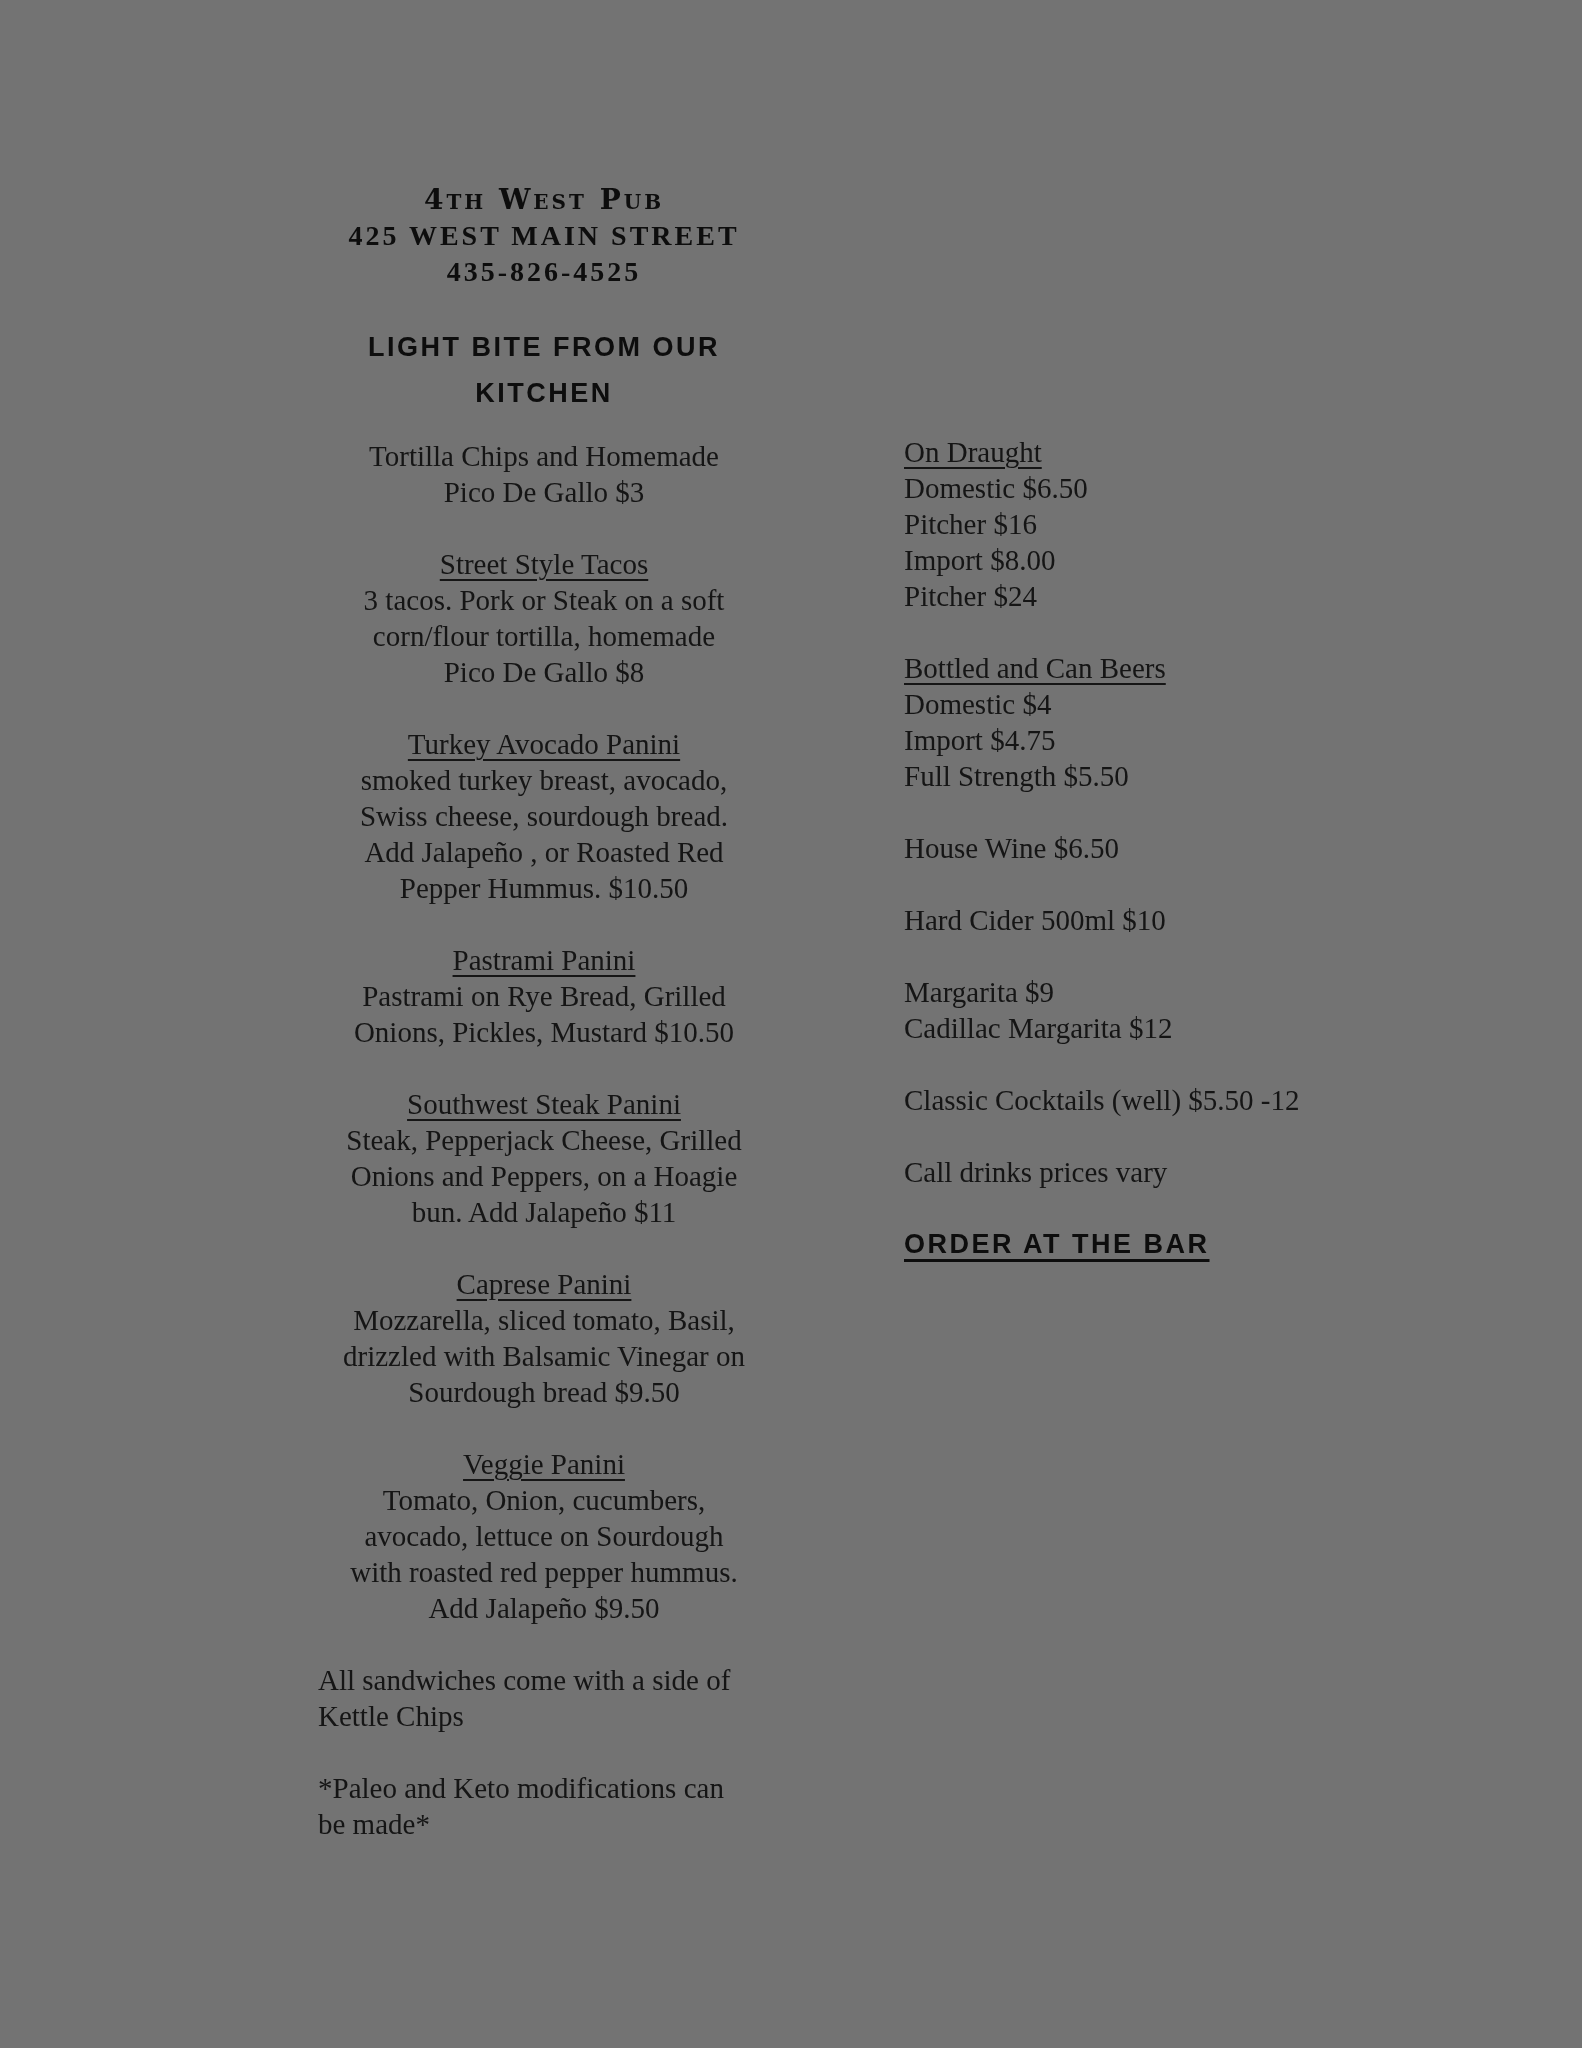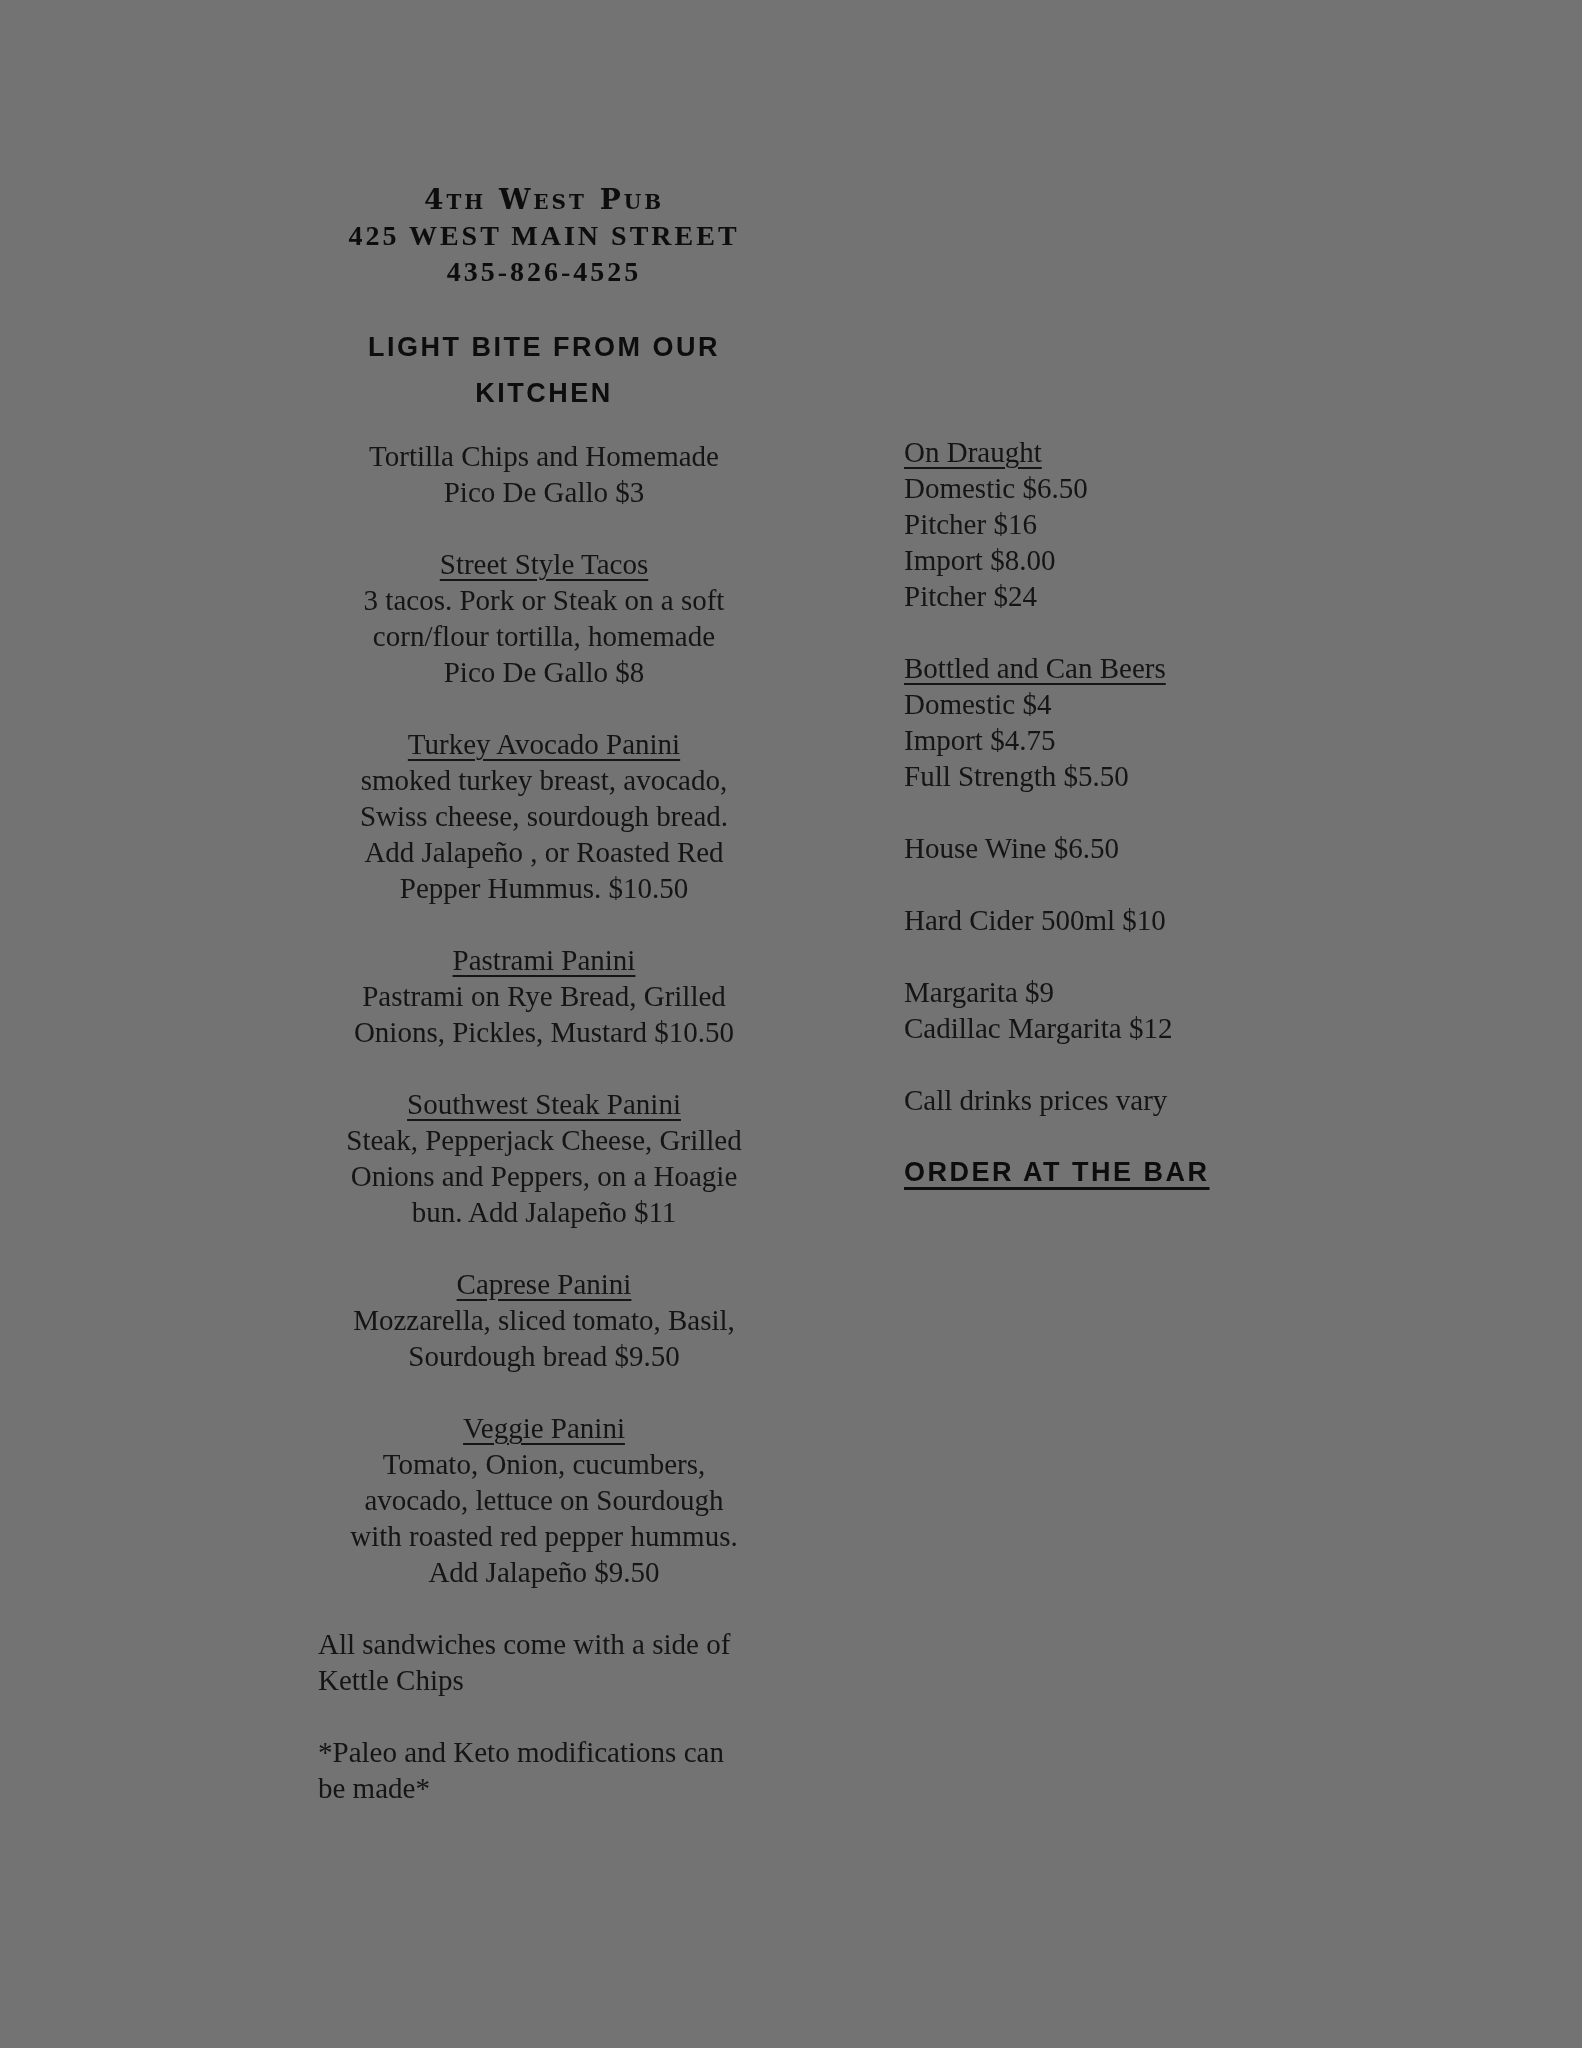--- a/index.html
+++ b/index.html
@@ -130,20 +130,21 @@
         </div>
         <div class="menu-item">
           <div class="item-title">Southwest Steak Panini</div>
           <div>Steak, Pepperjack Cheese, Grilled</div>
           <div>Onions and Peppers, on a Hoagie</div>
           <div>bun. Add Jalapeño $11</div>
         </div>
         <div class="menu-item">
           <div class="item-title">Caprese Panini</div>
           <div>Mozzarella, sliced tomato, Basil,</div>
+          <div>drizzled with Balsamic Vinegar on</div>
           <div>Sourdough bread $9.50</div>
         </div>
         <div class="menu-item">
           <div class="item-title">Veggie Panini</div>
           <div>Tomato, Onion, cucumbers,</div>
           <div>avocado, lettuce on Sourdough</div>
           <div>with roasted red pepper hummus.</div>
           <div>Add Jalapeño $9.50</div>
         </div>
       </div>
@@ -178,19 +179,22 @@
           <div>House Wine $6.50</div>
         </div>
         <div class="bar-section">
           <div>Hard Cider 500ml $10</div>
         </div>
         <div class="bar-section">
           <div>Margarita $9</div>
           <div>Cadillac Margarita $12</div>
         </div>
         <div class="bar-section">
+          <div>Classic Cocktails (well) $5.50 -12</div>
+        </div>
+        <div class="bar-section">
           <div>Call drinks prices vary</div>
         </div>
       </div>
     <div class="bar-footer">ORDER AT THE BAR</div>
   </div>
 
 </div>
 
 </body></html>

